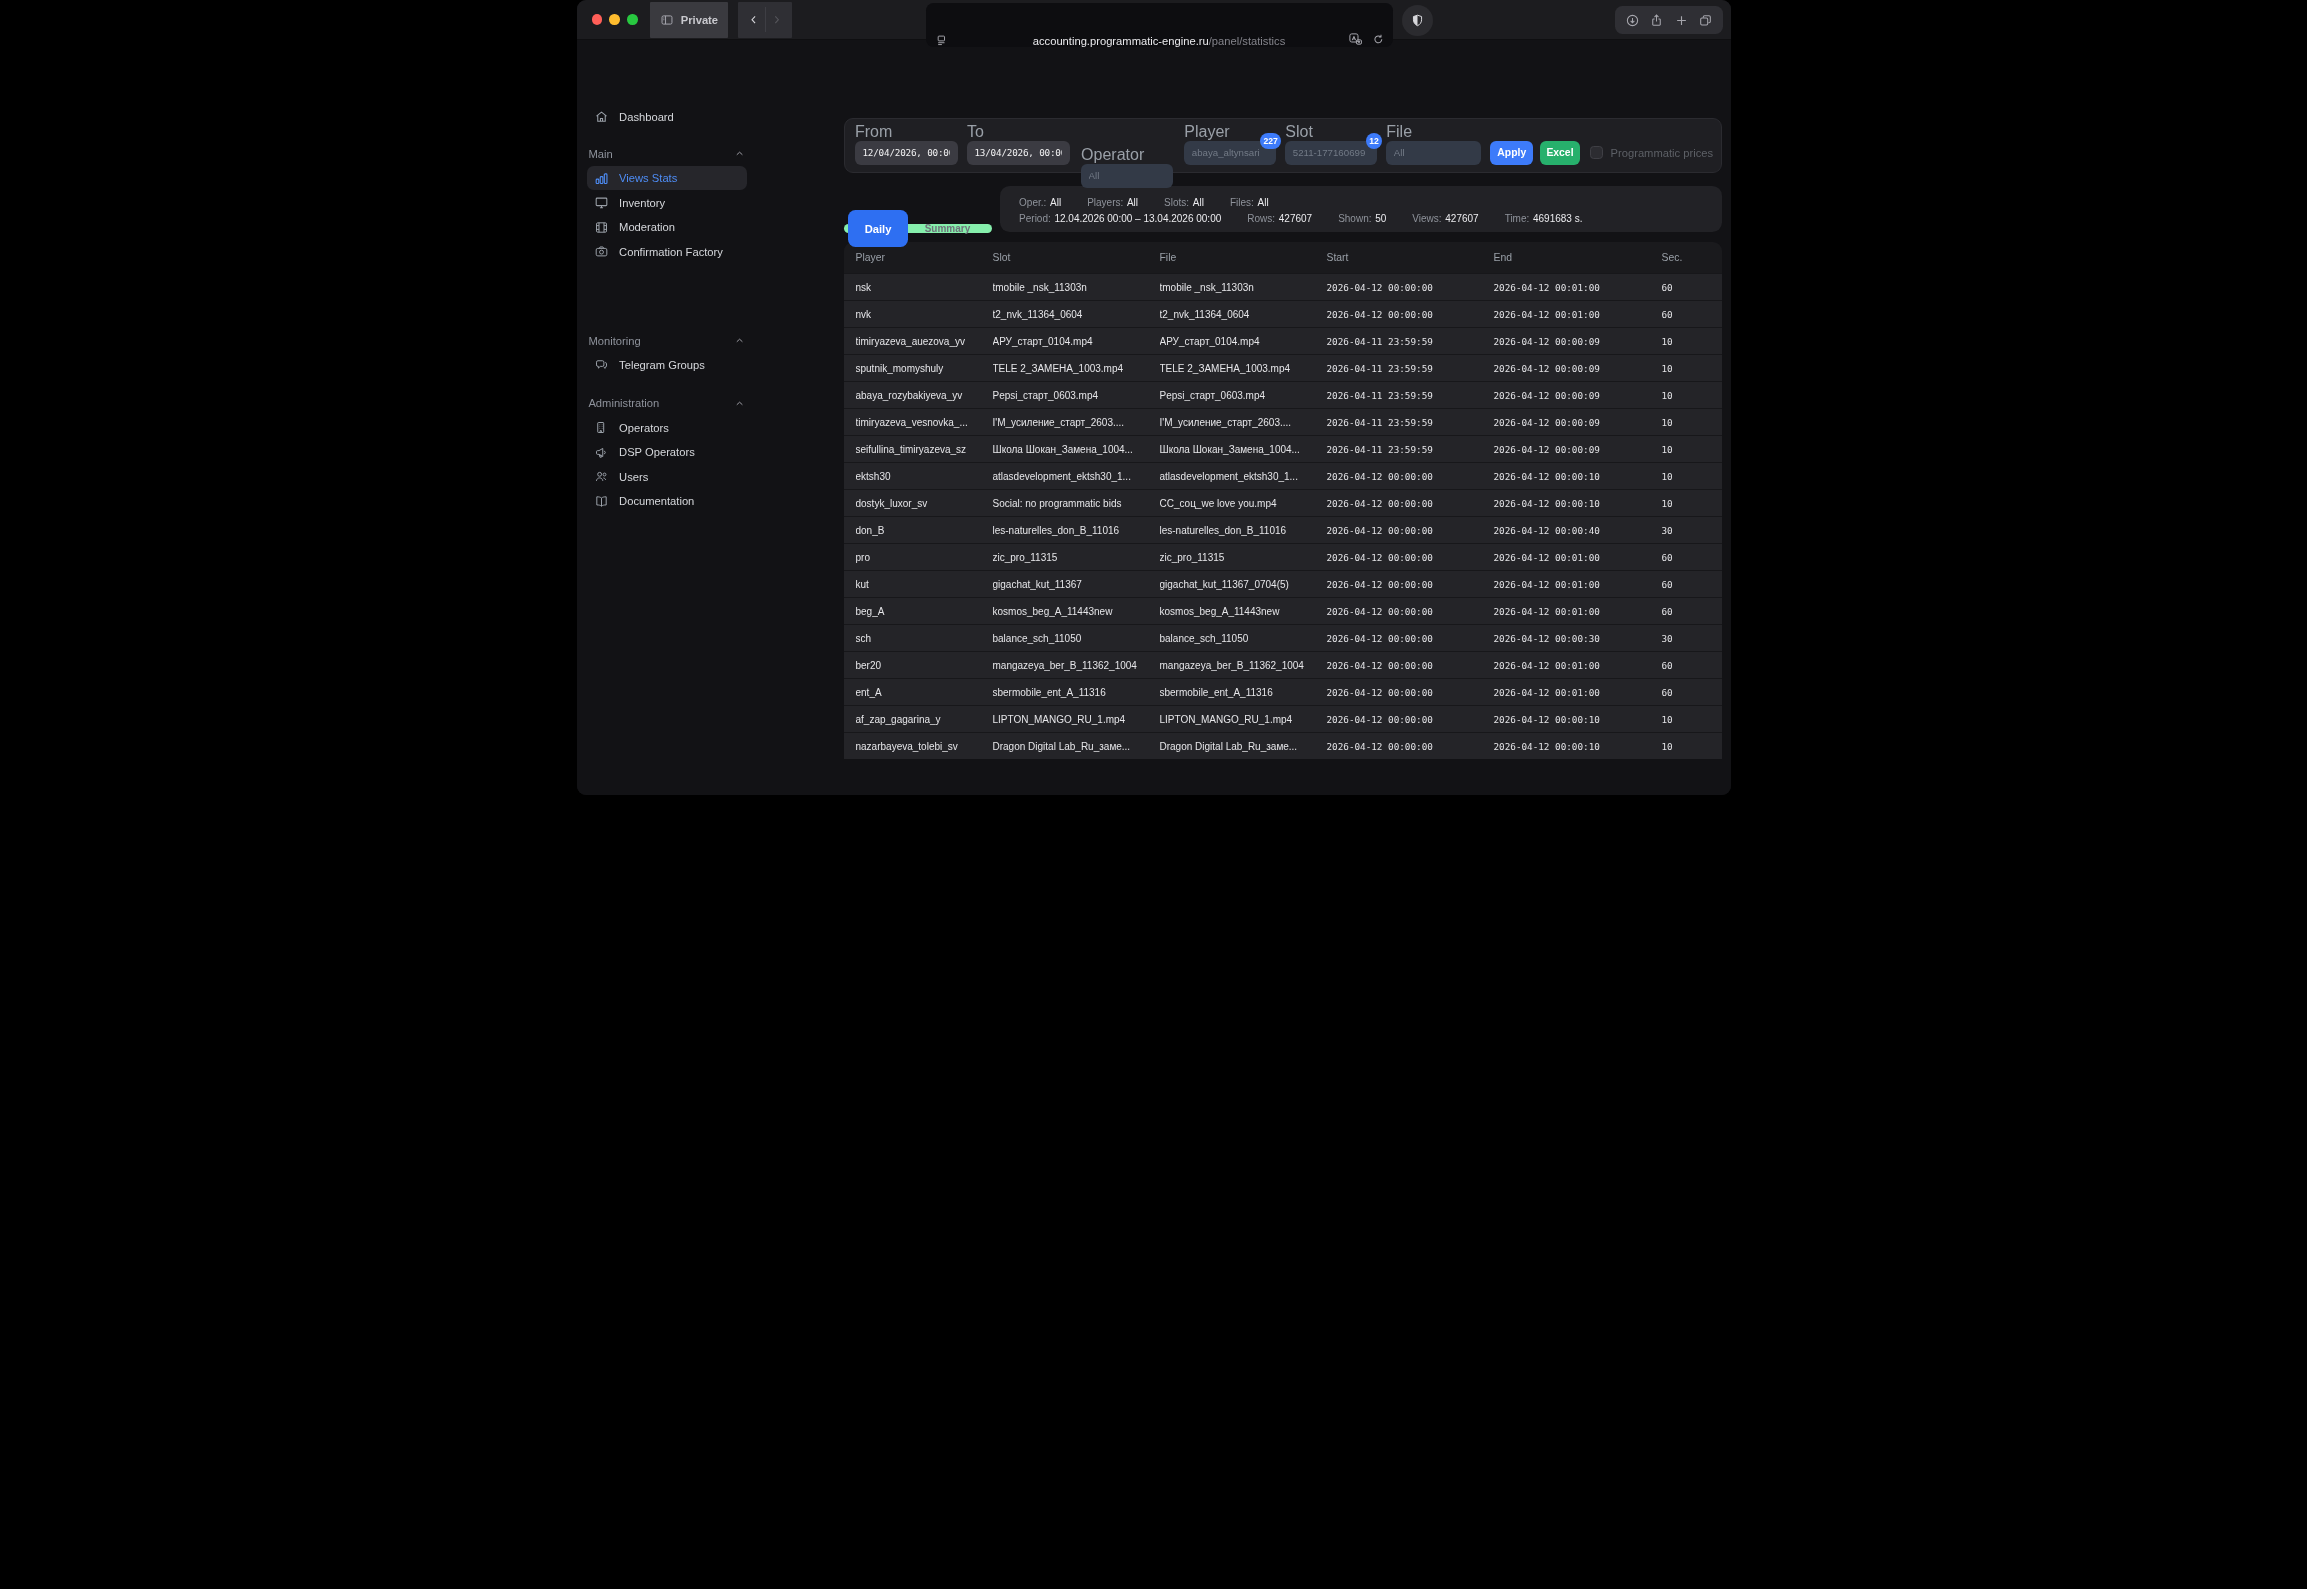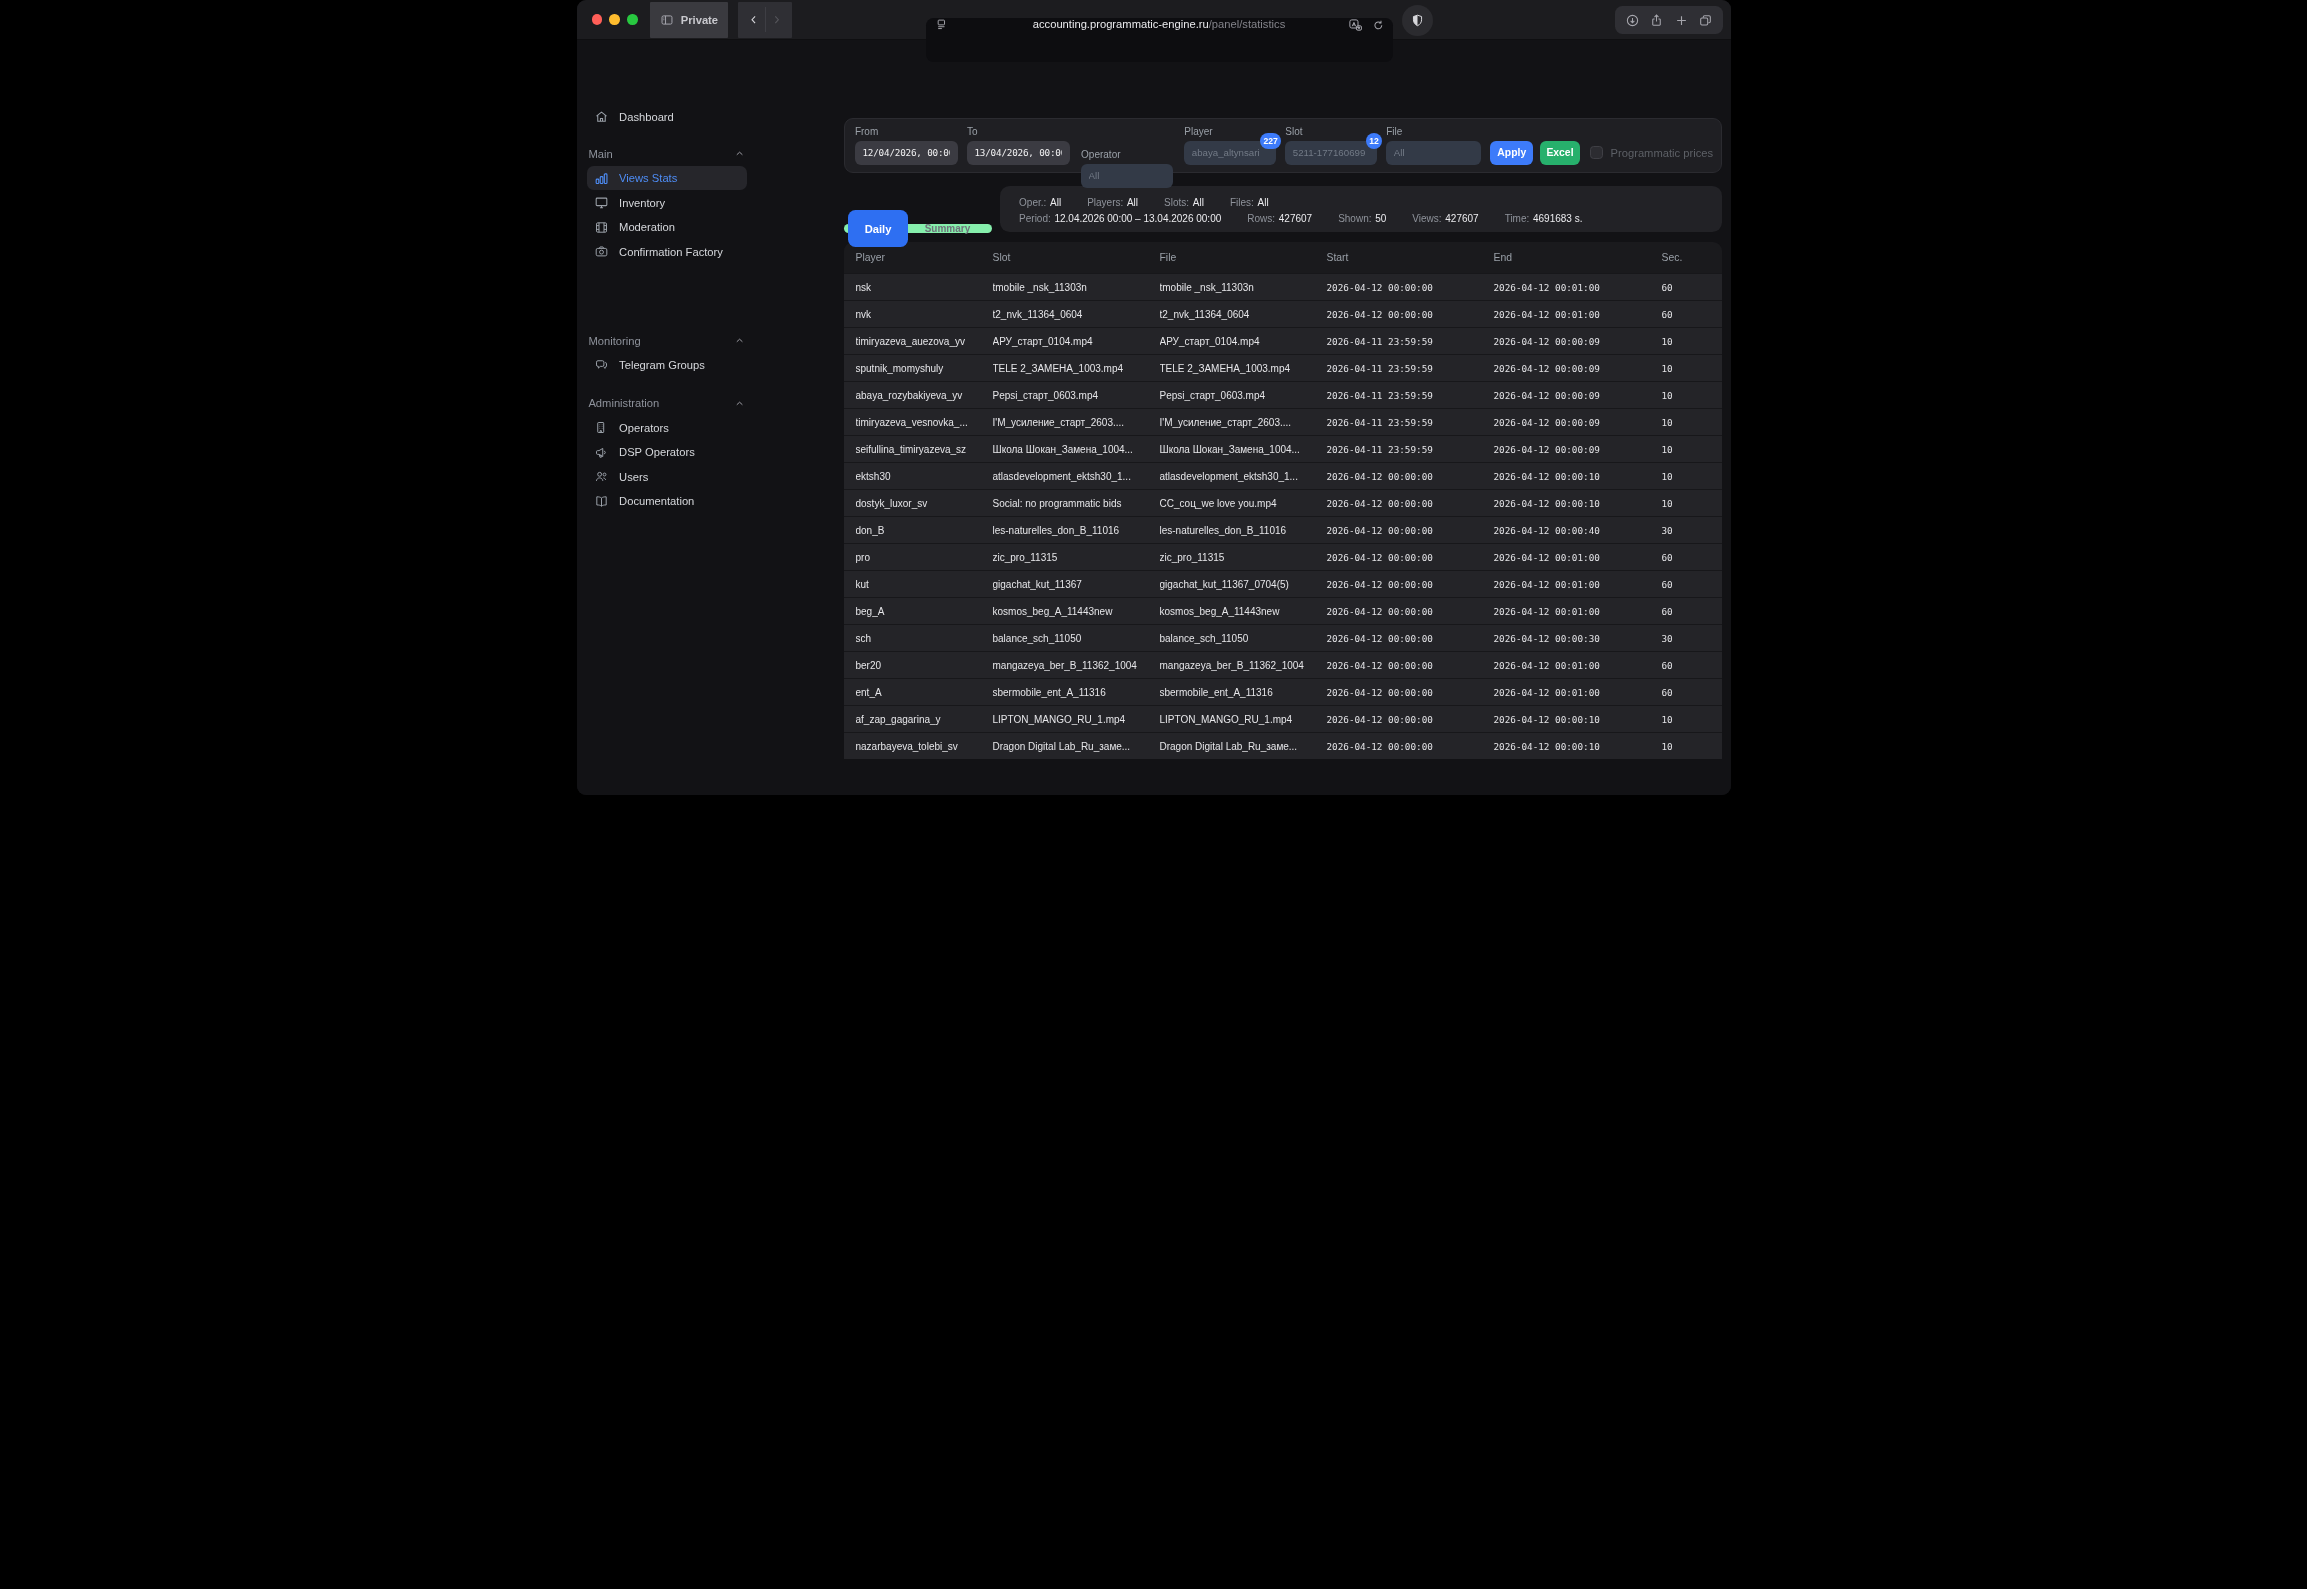--- a/index.html
+++ b/index.html
@@ -15,22 +15,22 @@
   .traffic { display:flex; gap:7.5px; margin-left:15px; }
   .dot { width:10.4px; height:10.4px; border-radius:50%; }
   .dot.r{ background:#ff5f58; } .dot.y{ background:#febc2e; } .dot.g{ background:#28c840; }
 
   .capsule { height:36px; border-radius:1px; display:flex; align-items:center; }
   .private-btn { margin-left:12px; padding:0 10.4px; gap:6.7px; background:#3a3a3f;
                  color:#c9c9ce; font-size:11.2px; font-weight:600; }
   .nav-btns { margin-left:9.7px; width:54px; background:#2f2f34; justify-content:space-evenly; position:relative; }
   .nav-sep { position:absolute; left:50%; top:5.2px; bottom:5.2px; width:0.7px; background:#3e3e44; }
 
-  .urlbar { position:absolute; left:349px; top:18px; width:467px; height:44px;
-            background:#0d0d10; border-radius:7.5px; display:flex; align-items:flex-start; }
+  .urlbar { position:absolute; left:349px; top:3px; width:467px; height:44px;
+            background:#0d0d10; border-radius:7.5px; display:flex; align-items:flex-end; }
   .url-text { position:absolute; left:0; right:0; text-align:center; font-size:11.2px; color:#ebebee; }
   .url-text .path { color:#84848b; }
   .url-lefticon { margin-left:9.7px; z-index:1; }
   .url-right { position:absolute; right:8.2px; display:flex; gap:9px; align-items:center; }
 
   .shield-btn { position:absolute; left:825px; top:4.5px; width:31px; height:31px; border-radius:50%;
                 background:#2b2b2f; display:grid; place-items:center; }
 
   .right-cluster { position:absolute; right:7.5px; top:6px; width:108px; height:28px;
                    background:#2f2f34; border-radius:7.5px; display:flex; align-items:center;
@@ -61,21 +61,21 @@
   .mt-dash { margin-top:12.7px; } .mt-main { margin-top:17px; } .mt-items { margin-top:4.5px; }
   .mt-mon { margin-top:69px; } .mt-adm { margin-top:18.6px; }
 
   
   .main { position:absolute; left:267px; top:0; width:878px; }
   .page-title { margin-top:21.6px; height:25px; font-size:21.6px; font-weight:700; color:#fafafa; }
 
   .filterbar { margin-top:26px; height:55px; background:#1f1f23; border:0.7px solid #2b2b30;
                border-radius:9px; display:flex; padding:7.5px 0 0 10.4px; }
   .fgroup { display:flex; flex-direction:column; }
-  .flabel { font-size:10px; line-height:9.7px; color:#9aa0a8; margin-bottom:4.5px; }
+  .flabel { font-size:16px; line-height:9.7px; color:#9aa0a8; margin-bottom:4.5px; }
   .iwrap { position:relative; }
   .finput { height:24px; border:none; outline:none; border-radius:6px; padding:0 7.5px; width:100%; }
   .finput.date { background:#3b3b42; color:#f2f2f3; font-family:"DejaVu Sans Mono", monospace;
                  font-size:9.3px; letter-spacing:-0.2px; }
   .finput.select { background:#333a47; color:#e8e8ea; font-size:9.7px; }
   .finput::placeholder { color:#727a86; opacity:1; }
   .w-from{width:103px;margin-right:9px;} .w-to{width:103px;margin-right:11.2px;}
   .w-op{width:92px;margin-right:11.2px;margin-top:23px;} .w-pl{width:92px;margin-right:9px;}
   .w-sl{width:92px;margin-right:9px;} .w-fi{width:95px;margin-right:9px;}
   .badge { position:absolute; top:-8.2px; right:-5.2px; height:16.4px; min-width:16.4px; padding:0 3.7px;

